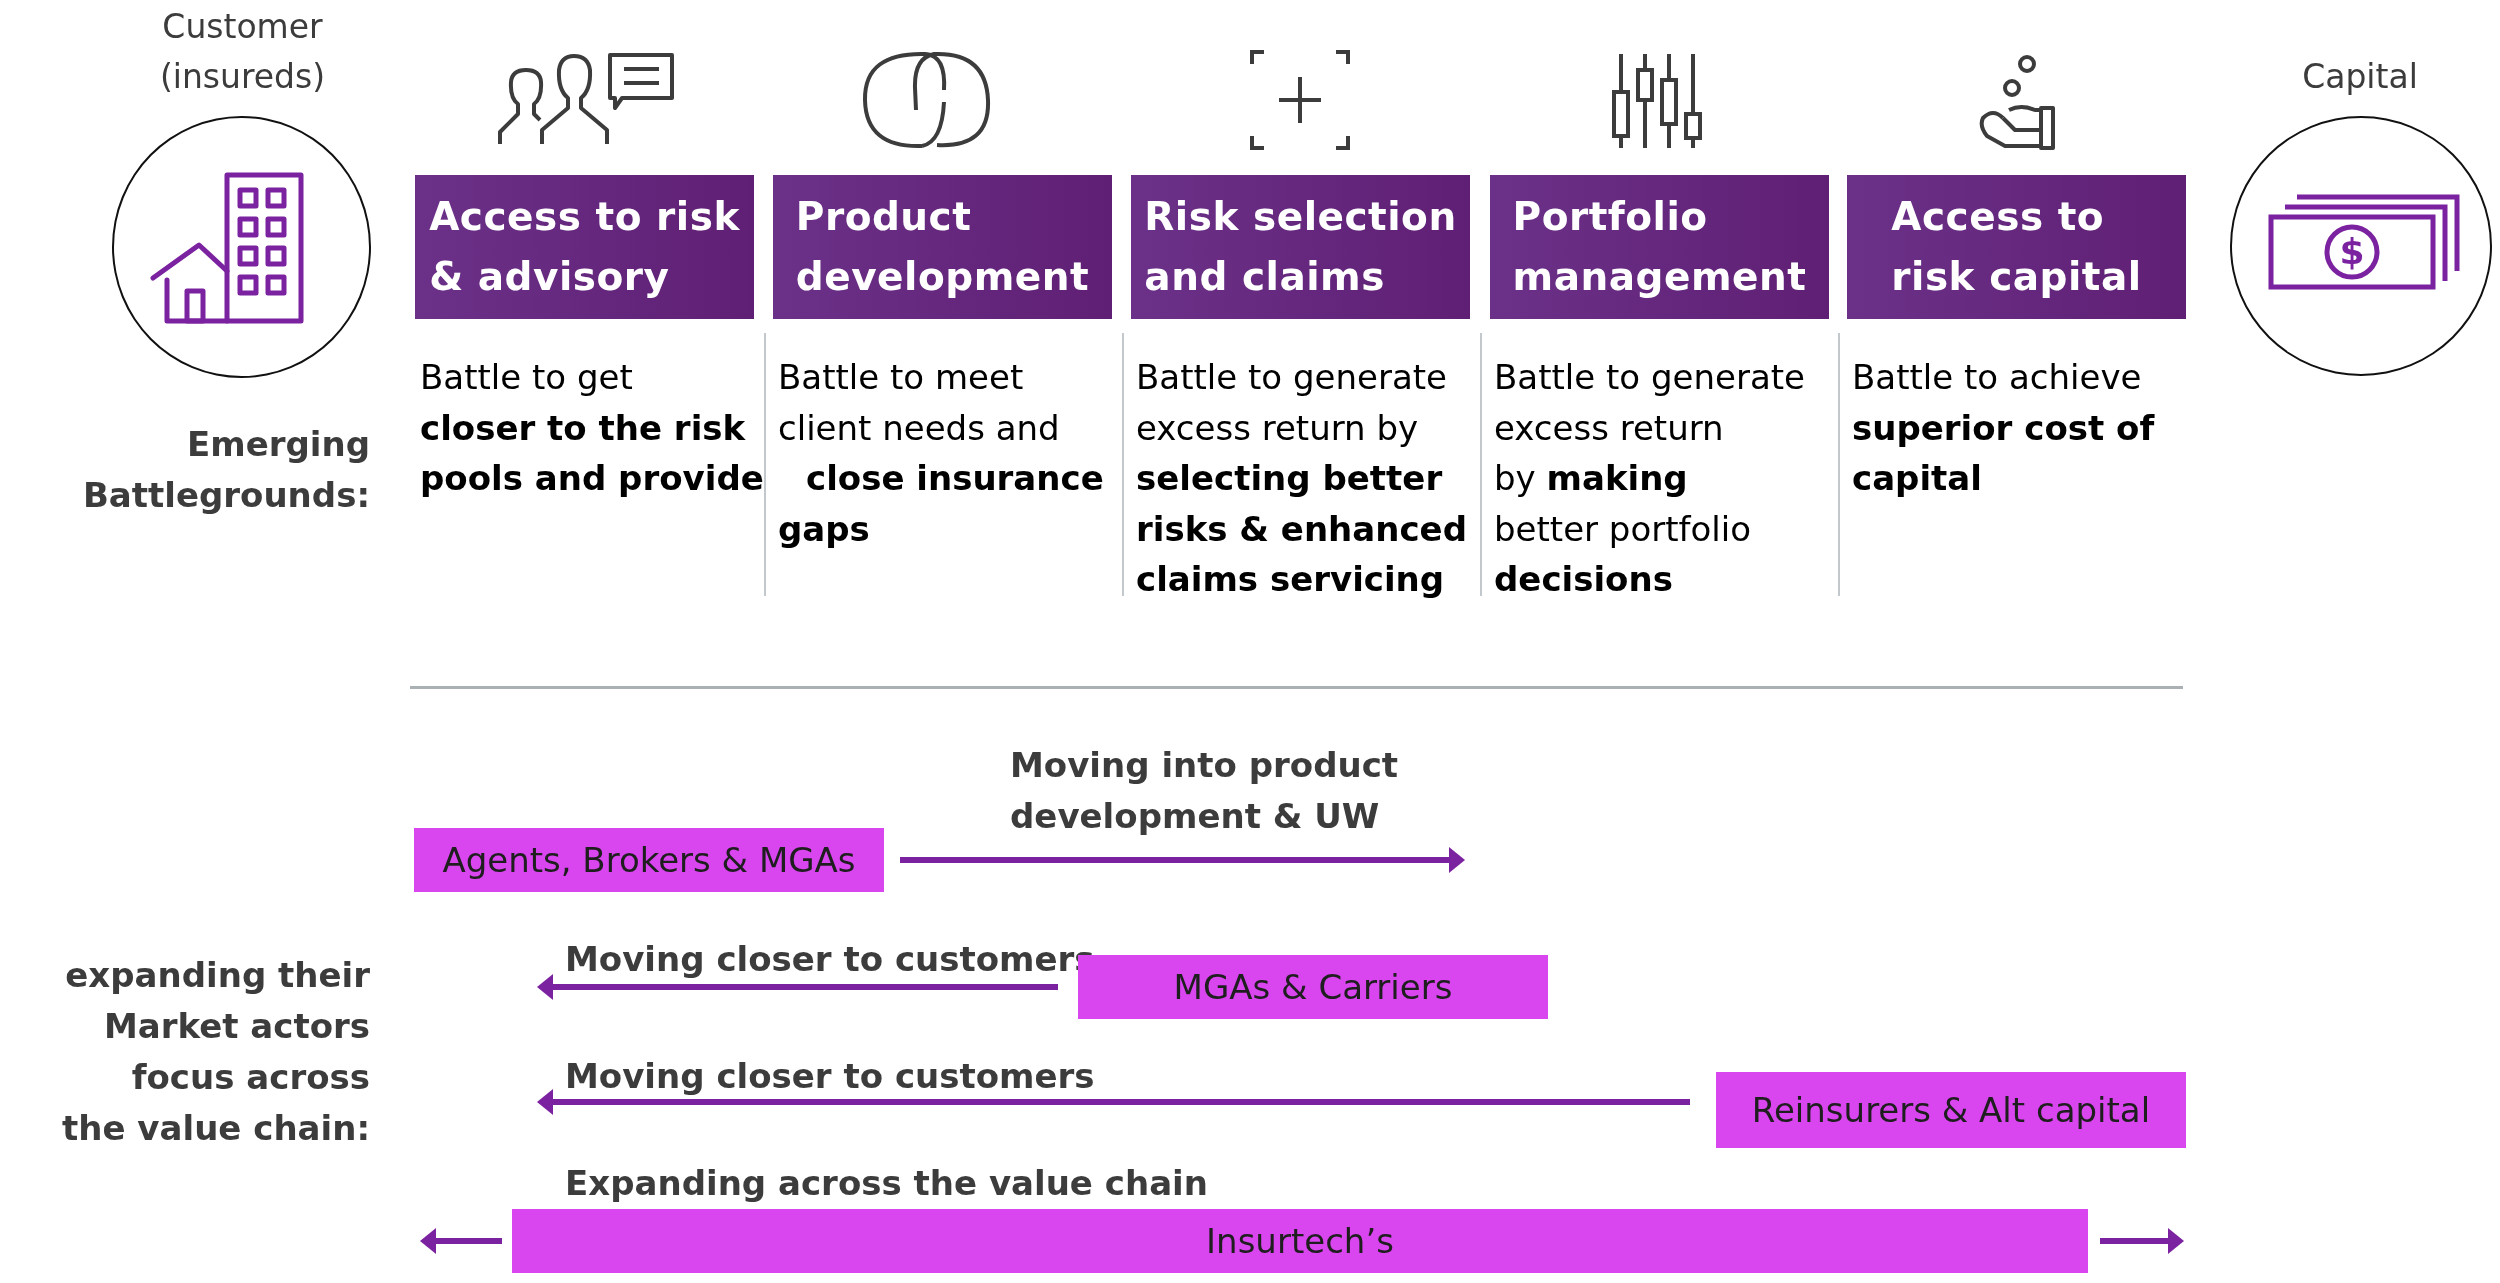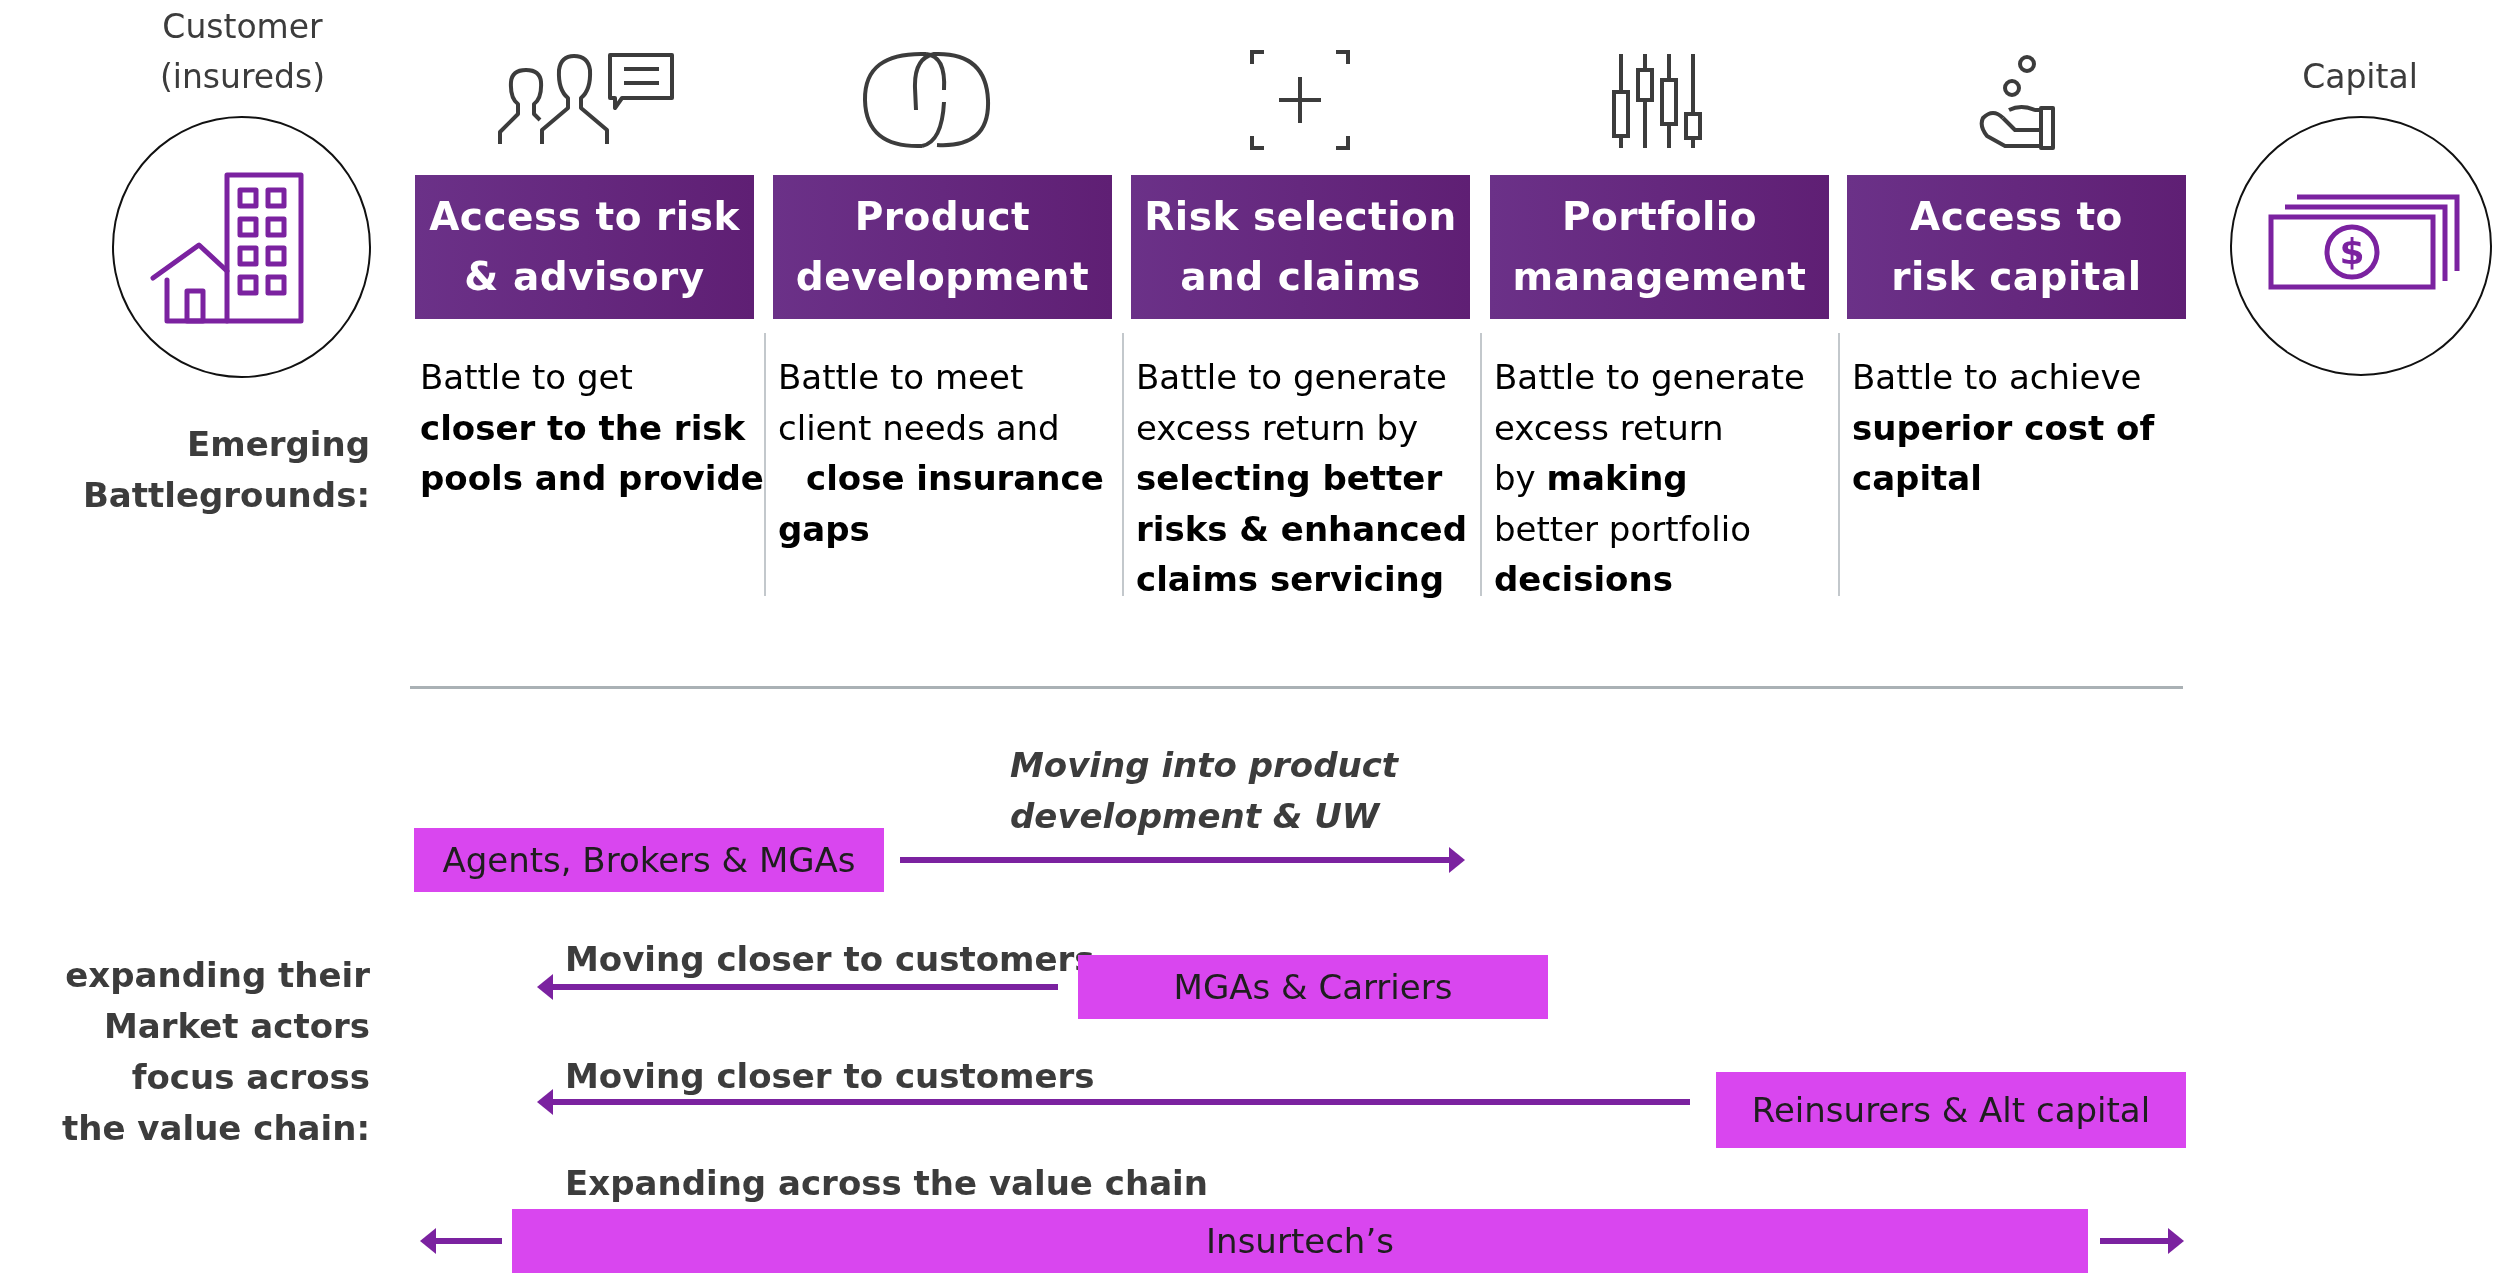--- a/index.html
+++ b/index.html
@@ -5,21 +5,21 @@
     html, body { margin: 0; padding: 0; background: #ffffff; }
     body { width: 2500px; height: 1283px; position: relative; overflow: hidden;
            font-family: "DejaVu Sans", "Liberation Sans", sans-serif; color: #3c3c3c; }
     .abs { position: absolute; }
     .top-label { font-size: 33px; line-height: 50px; text-align: center; color: #3c3c3c; }
     .circle { position: absolute; border: 2.5px solid #111; border-radius: 50%; box-sizing: border-box; background: #fff; }
     .stage-icon { position: absolute; }
     .stage-box { position: absolute; top: 175px; height: 144px; width: 339px;
                  background: linear-gradient(90deg, #6b3188 0%, #5f1f74 100%);
                  color: #fff; font-weight: bold; font-size: 39px; line-height: 60px;
-                 text-align: center; display: flex; align-items: center; justify-content: center;
+                 text-align: left; display: flex; align-items: center; justify-content: center;
                  letter-spacing: 0.5px; }
     .stage-box span { display: block; }
     .divider-v { position: absolute; top: 333px; height: 263px; width: 2px; background: #c3c8cc; }
     .desc { position: absolute; top: 352px; width: 345px; font-size: 34px; line-height: 50.5px; color: #000000; }
     .desc b { font-weight: bold; }
     .side-label { position: absolute; right: 2130px; text-align: right; font-weight: bold; font-size: 34px; line-height: 51px; color: #3c3c3c; white-space: nowrap; }
     .hrule { position: absolute; left: 410px; width: 1773px; top: 686px; height: 3px; background: #aab1b5; }
     .actor-box { position: absolute; background: #d946ef; color: #1e1e1e; font-size: 34px;
                  display: flex; align-items: center; justify-content: center; white-space: nowrap; }
     .move-label { position: absolute; font-weight: bold; font-size: 34px; line-height: 51px; color: #3c3c3c; white-space: nowrap; }
@@ -196,21 +196,21 @@
 </div>
 <div class="side-label" style="top:950px;">
   <div>expanding their</div>
   <div>Market actors</div>
   <div>focus across</div>
   <div>the value chain:</div>
 </div>
 
 <div class="hrule"></div>
 
-<div class="move-label" style="left:1010px; top:740px;font-style:italic;">
+<div class="move-label" style="left:1010px; top:740px;">
   <div>Moving into product</div>
   <div>development &amp; UW</div>
 </div>
 <div class="actor-box" style="left:414px; top:828px; width:470px; height:64px;">Agents, Brokers &amp; MGAs</div>
 <div class="arrow right" style="left:900px; top:857px; width:551px;"></div>
 
 <div class="move-label" style="left:565px; top:934px;">Moving closer to customers</div>
 <div class="arrow left" style="left:551px; top:984px; width:507px;"></div>
 <div class="actor-box" style="left:1078px; top:955px; width:470px; height:64px;">MGAs &amp; Carriers</div>
 

